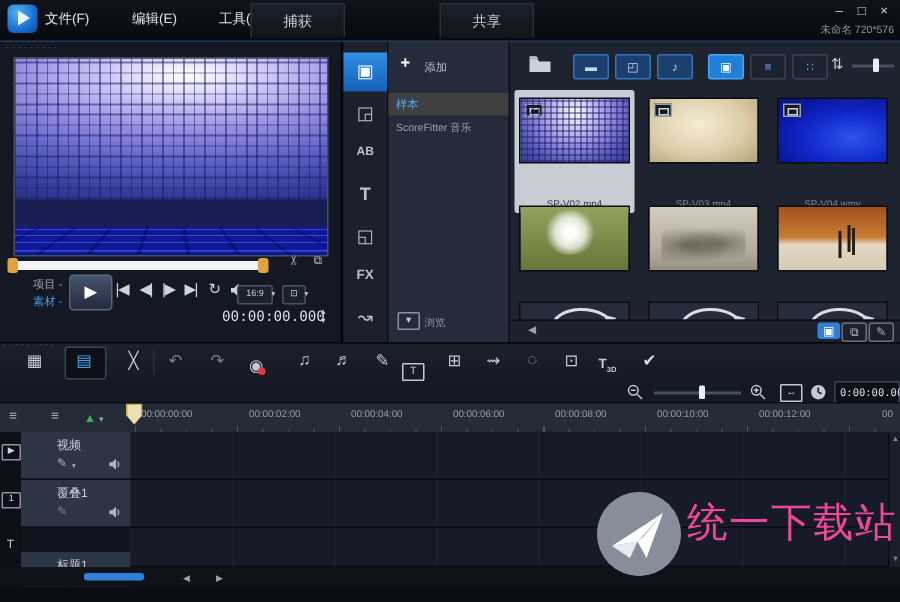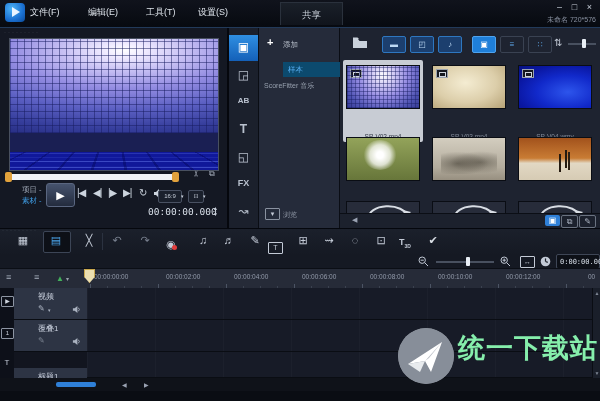--- a/index.html
+++ b/index.html
@@ -45,21 +45,21 @@
   .tc{font-family:"DejaVu Sans Mono",monospace;color:#d8dfe9;}
   .spin{font-size:5px;line-height:5px;color:#c6cdd8;}
 
   
   .rail{left:229px;top:28px;width:29px;height:200px;background:#1b202c;border-right:1px solid #0a0d14;}
   .rail-ic{left:0;width:29px;text-align:center;font-size:12px;color:#b9c1ce;}
   .rail-sel{left:0;top:7px;width:29px;height:26px;background:linear-gradient(#2f8fe2,#1460b8);}
   
   .catpanel{left:259px;top:28px;width:80px;height:200px;background:#252b3a;border-right:1px solid #0a0d14;}
   .cat-row{left:0;width:80px;height:15px;line-height:15px;font-size:7.5px;padding-left:5px;box-sizing:border-box;white-space:nowrap;}
-  .cat-sel{background:#0c4a6e;color:#57aef2;margin-left:24px;}
+  .cat-sel{background:#404040;color:#57aef2;}
   
   .gallery{left:340px;top:28px;width:260px;height:200px;background:#1e2330;}
   .gbtn{top:8px;width:22px;height:15px;border-radius:2px;font-size:8px;line-height:15px;text-align:center;
         background:#1c3f6e;border:1px solid #2e77c0;color:#bcd9f5;}
   .gbtn.bright{background:#1f7fd9;color:#fff;border-color:#4ea3ef;}
   .gbtn.plain{background:transparent;border-color:#3a4252;color:#5fa9ec;}
   .cell{width:80px;}
   .cell .thumb{position:absolute;left:3px;top:5px;width:72px;height:42px;border:1px solid #0a0d14;}
   .cell .lbl{position:absolute;left:0;bottom:2px;width:80px;text-align:center;font-size:6.5px;color:#808997;}
   .cell.sel{background:#c8ccd4;border-radius:2px;}
@@ -123,39 +123,40 @@
   .vscroll{position:absolute;left:592px;top:0;width:8px;height:90px;background:#1a1f2a;border-left:1px solid #0a0d13;}
   .vs-ar{position:absolute;left:0;width:8px;text-align:center;font-size:5px;color:#7e8694;}
   .hscroll{left:0;top:378px;width:600px;height:13px;background:#0f1219;}
   .hthumb{left:56px;top:4px;width:40px;height:5px;border-radius:2px;background:#2f80d8;}
   .hs-ar{top:3px;font-size:6px;color:#9aa2b2;}
   .bottomstrip{left:0;top:391px;width:600px;height:10px;background:#0a0d13;}
 
   
   .watermark{left:396px;top:326px;width:204px;height:62px;z-index:30;}
   .wm-circle{left:2px;top:2px;width:56px;height:56px;border-radius:50%;background:#8a9099;overflow:hidden;}
-  .wm-title{left:62px;top:4px;font-size:27px;font-weight:bold;color:#86efac;letter-spacing:1px;white-space:nowrap;}
+  .wm-title{left:62px;top:4px;font-size:27px;font-weight:normal;color:#ec4899;letter-spacing:1px;white-space:nowrap;}
   .wm-sub{left:64px;top:42px;font-size:10px;color:#7d848e;letter-spacing:3px;white-space:nowrap;}
 
   .sep{background:#2b3240;width:1px;}
   svg{display:block;}
 </style>
 </head>
 <body>
 
 <div class="window">
 
   <div class="abs titlebar">
     <div class="abs logo"></div>
     <span class="abs menu-item" style="left:30px">文件(F)</span>
     <span class="abs menu-item" style="left:88px">编辑(E)</span>
     <span class="abs menu-item" style="left:146px">工具(T)</span>
     <span class="abs menu-item" style="left:198px">设置(S)</span>
 
-    <div class="abs steptab" style="left:280px">共享</div>
+    <div class="abs steptab" style="left:167px">捕获</div>
+    <div class="abs steptab" style="left:293px">共享</div>
 
     <span class="abs winbtn" style="right:34px">–</span>
     <span class="abs winbtn" style="right:19px">□</span>
     <span class="abs winbtn" style="right:4px">×</span>
     <span class="abs proj-label"><span>未命名</span> <span>720*576</span></span>
   </div>
 
   <div class="abs left-panel">
     <span class="abs grip">·········</span>
     <div class="abs screen">

